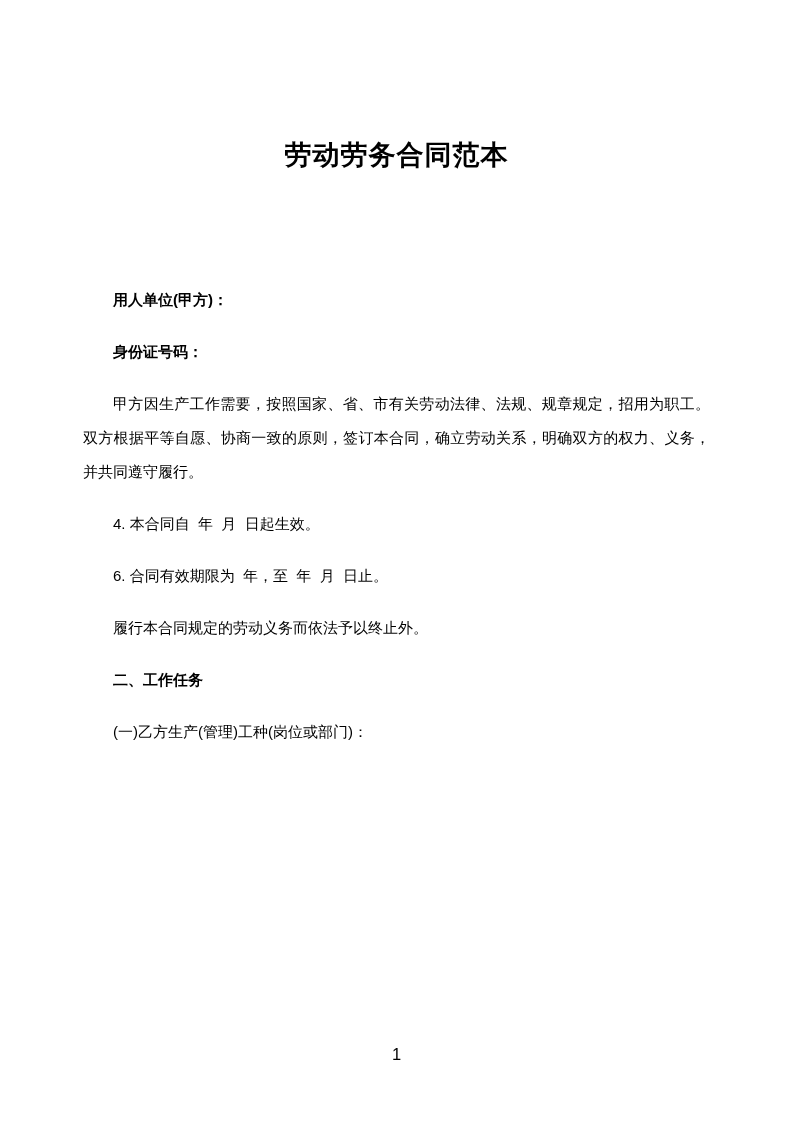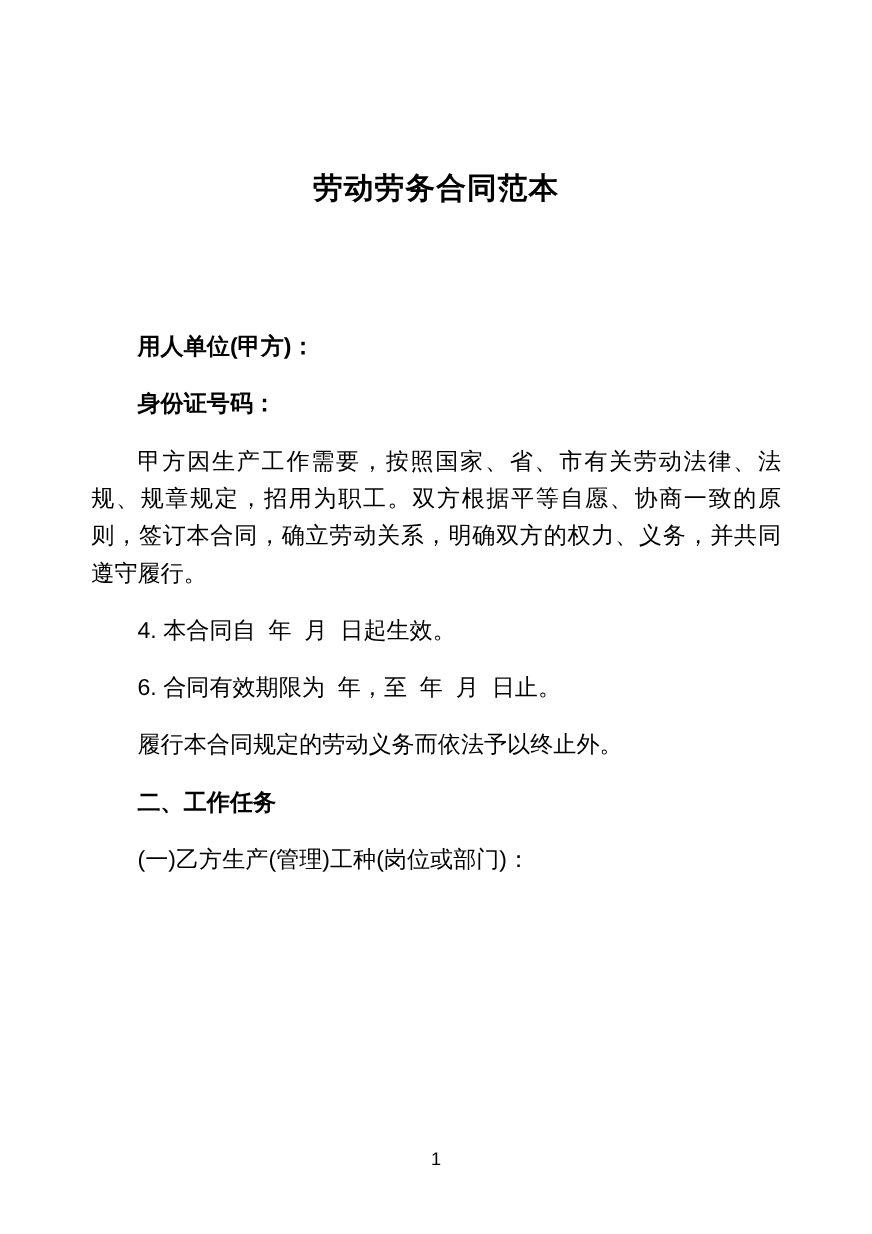--- a/index.html
+++ b/index.html
@@ -10,37 +10,37 @@
   .page {
     position: relative;
     width: 793px;
     height: 1122px;
     margin: 0 auto;
     background: #ffffff;
     color: #000000;
     font-family: "Liberation Sans", "DejaVu Sans", sans-serif;
     overflow: hidden;
     box-sizing: border-box;
-    padding: 16px 83px;
+    padding: 0 83px;
   }
   .doc-title {
     margin: 135px 0 0 0;
     font-size: 27px;
     line-height: 40px;
     font-weight: 700;
     text-align: center;
     letter-spacing: 1px;
     white-space: pre-wrap;
   }
   .content {
     margin-top: 108px;
   }
   .block {
     margin: 0 0 18px 0;
-    font-size: 21px;
+    font-size: 15px;
     line-height: 34px;
     text-indent: 2em;
     white-space: pre-wrap;
     text-align: justify;
   }
   .block.bold {
     font-weight: 700;
   }
   .page-footer {
     position: absolute;

